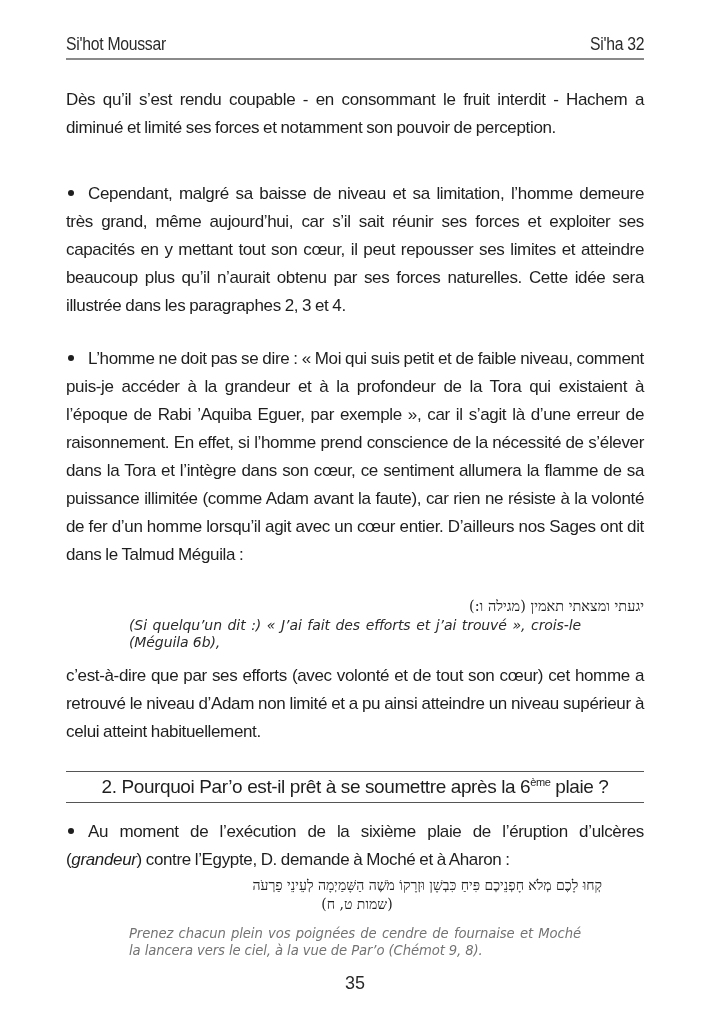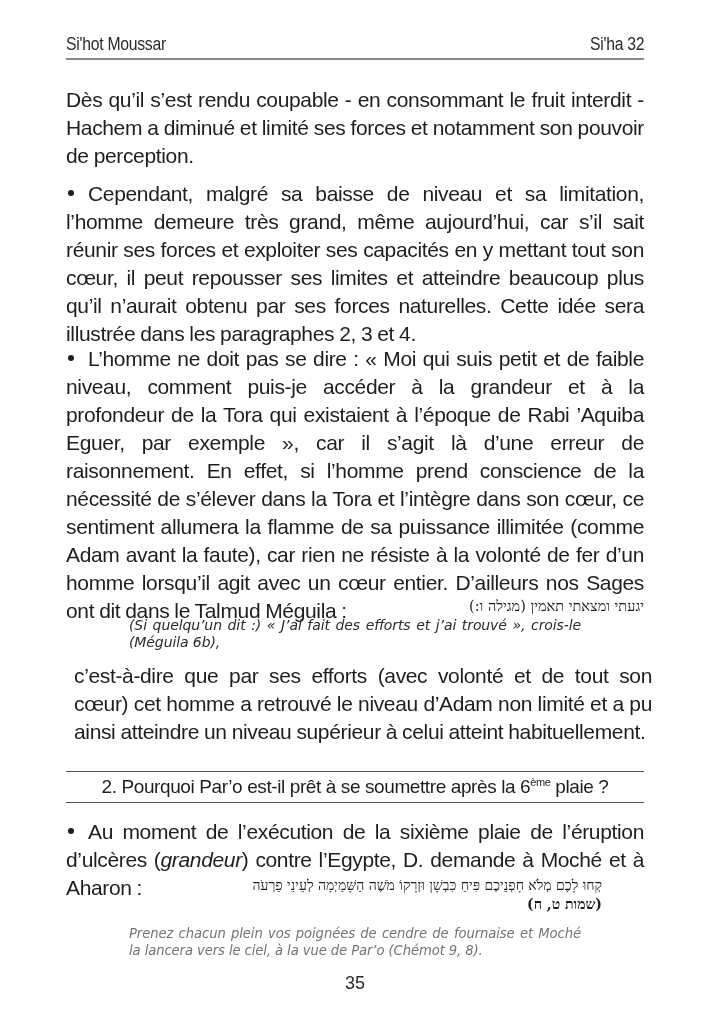--- a/index.html
+++ b/index.html
@@ -31,31 +31,31 @@
       font-size: 17.5px;
       color: #2a2a2a;
       font-family: "Liberation Sans", sans-serif;
       letter-spacing: -0.3px;
     }
     .running-header .left { position: absolute; left: 0; top: 2px; transform: scaleX(0.9); transform-origin: left center; }
     .running-header .right { position: absolute; right: 0; top: 2px; transform: scaleX(0.9); transform-origin: right center; }
 
     .body-text {
       font-family: "Liberation Sans", sans-serif;
-      font-size: 21px;
+      font-size: 17px;
       line-height: 28px;
       text-align: justify;
       letter-spacing: -0.35px;
       word-spacing: -0.5px;
       margin: 0;
     }
     .p1 { position: absolute; top: 86px; left: 0; width: 578px; }
     .p2 { position: absolute; top: 180px; left: 0; width: 578px; }
     .p3 { position: absolute; top: 345px; left: 0; width: 578px; }
-    .p4 { position: absolute; top: 662px; left: 8px; width: 578px; }
+    .p4 { position: absolute; top: 662px; left: 0; width: 578px; }
     .p5 { position: absolute; top: 818px; left: 0; width: 578px; }
     .bullet-dot {
       display: inline-block;
       width: 6px;
       height: 6px;
       border-radius: 50%;
       background: #1e1e1e;
       vertical-align: middle;
       margin-left: 2px;
       margin-right: 14px;
@@ -118,23 +118,22 @@
       width: 490px;
       direction: rtl;
       text-align: justify;
       font-family: "DejaVu Serif", serif;
       font-size: 14px;
       line-height: 19px;
       color: #1e1e1e;
     }
     .hebrew-verse .ref {
       display: block;
-      text-align: right;
+      text-align: center;
       direction: rtl;
-      font-weight: bold;
     }
     .verse-translation {
       position: absolute;
       top: 925px;
       left: 63px;
       width: 452px;
       font-family: "DejaVu Sans", sans-serif;
       font-style: italic;
       font-size: 13.2px;
       line-height: 17px;

